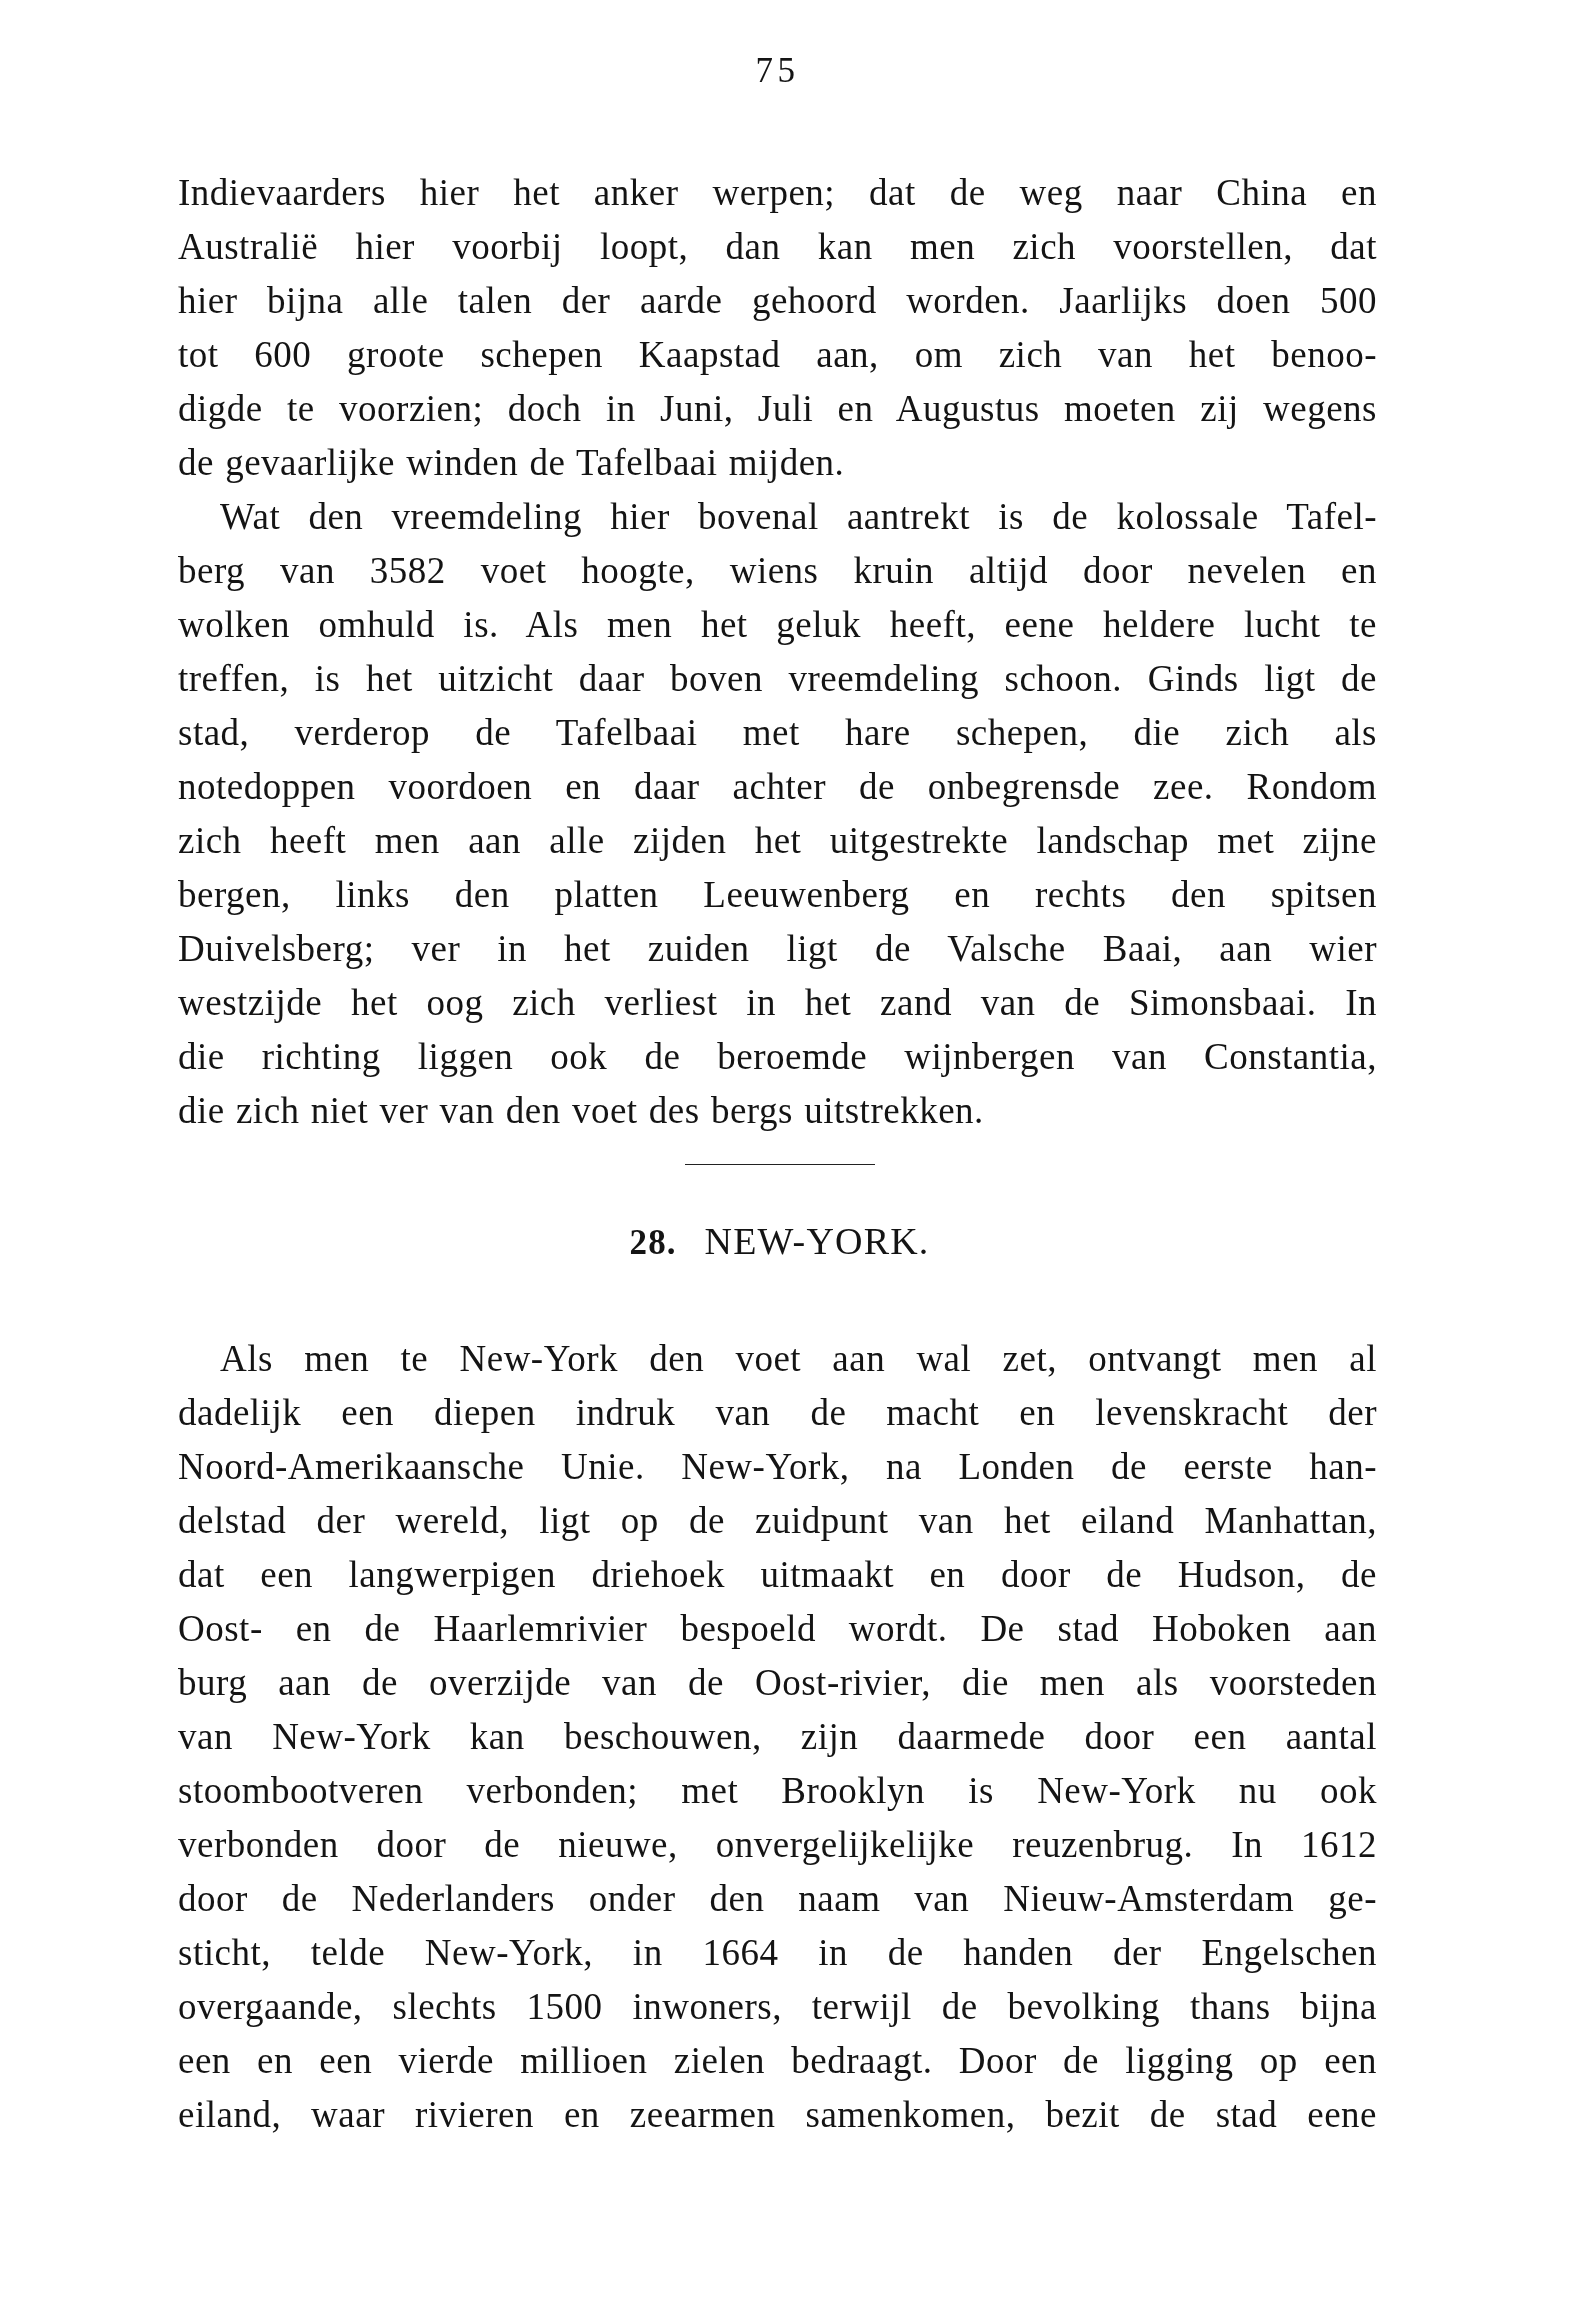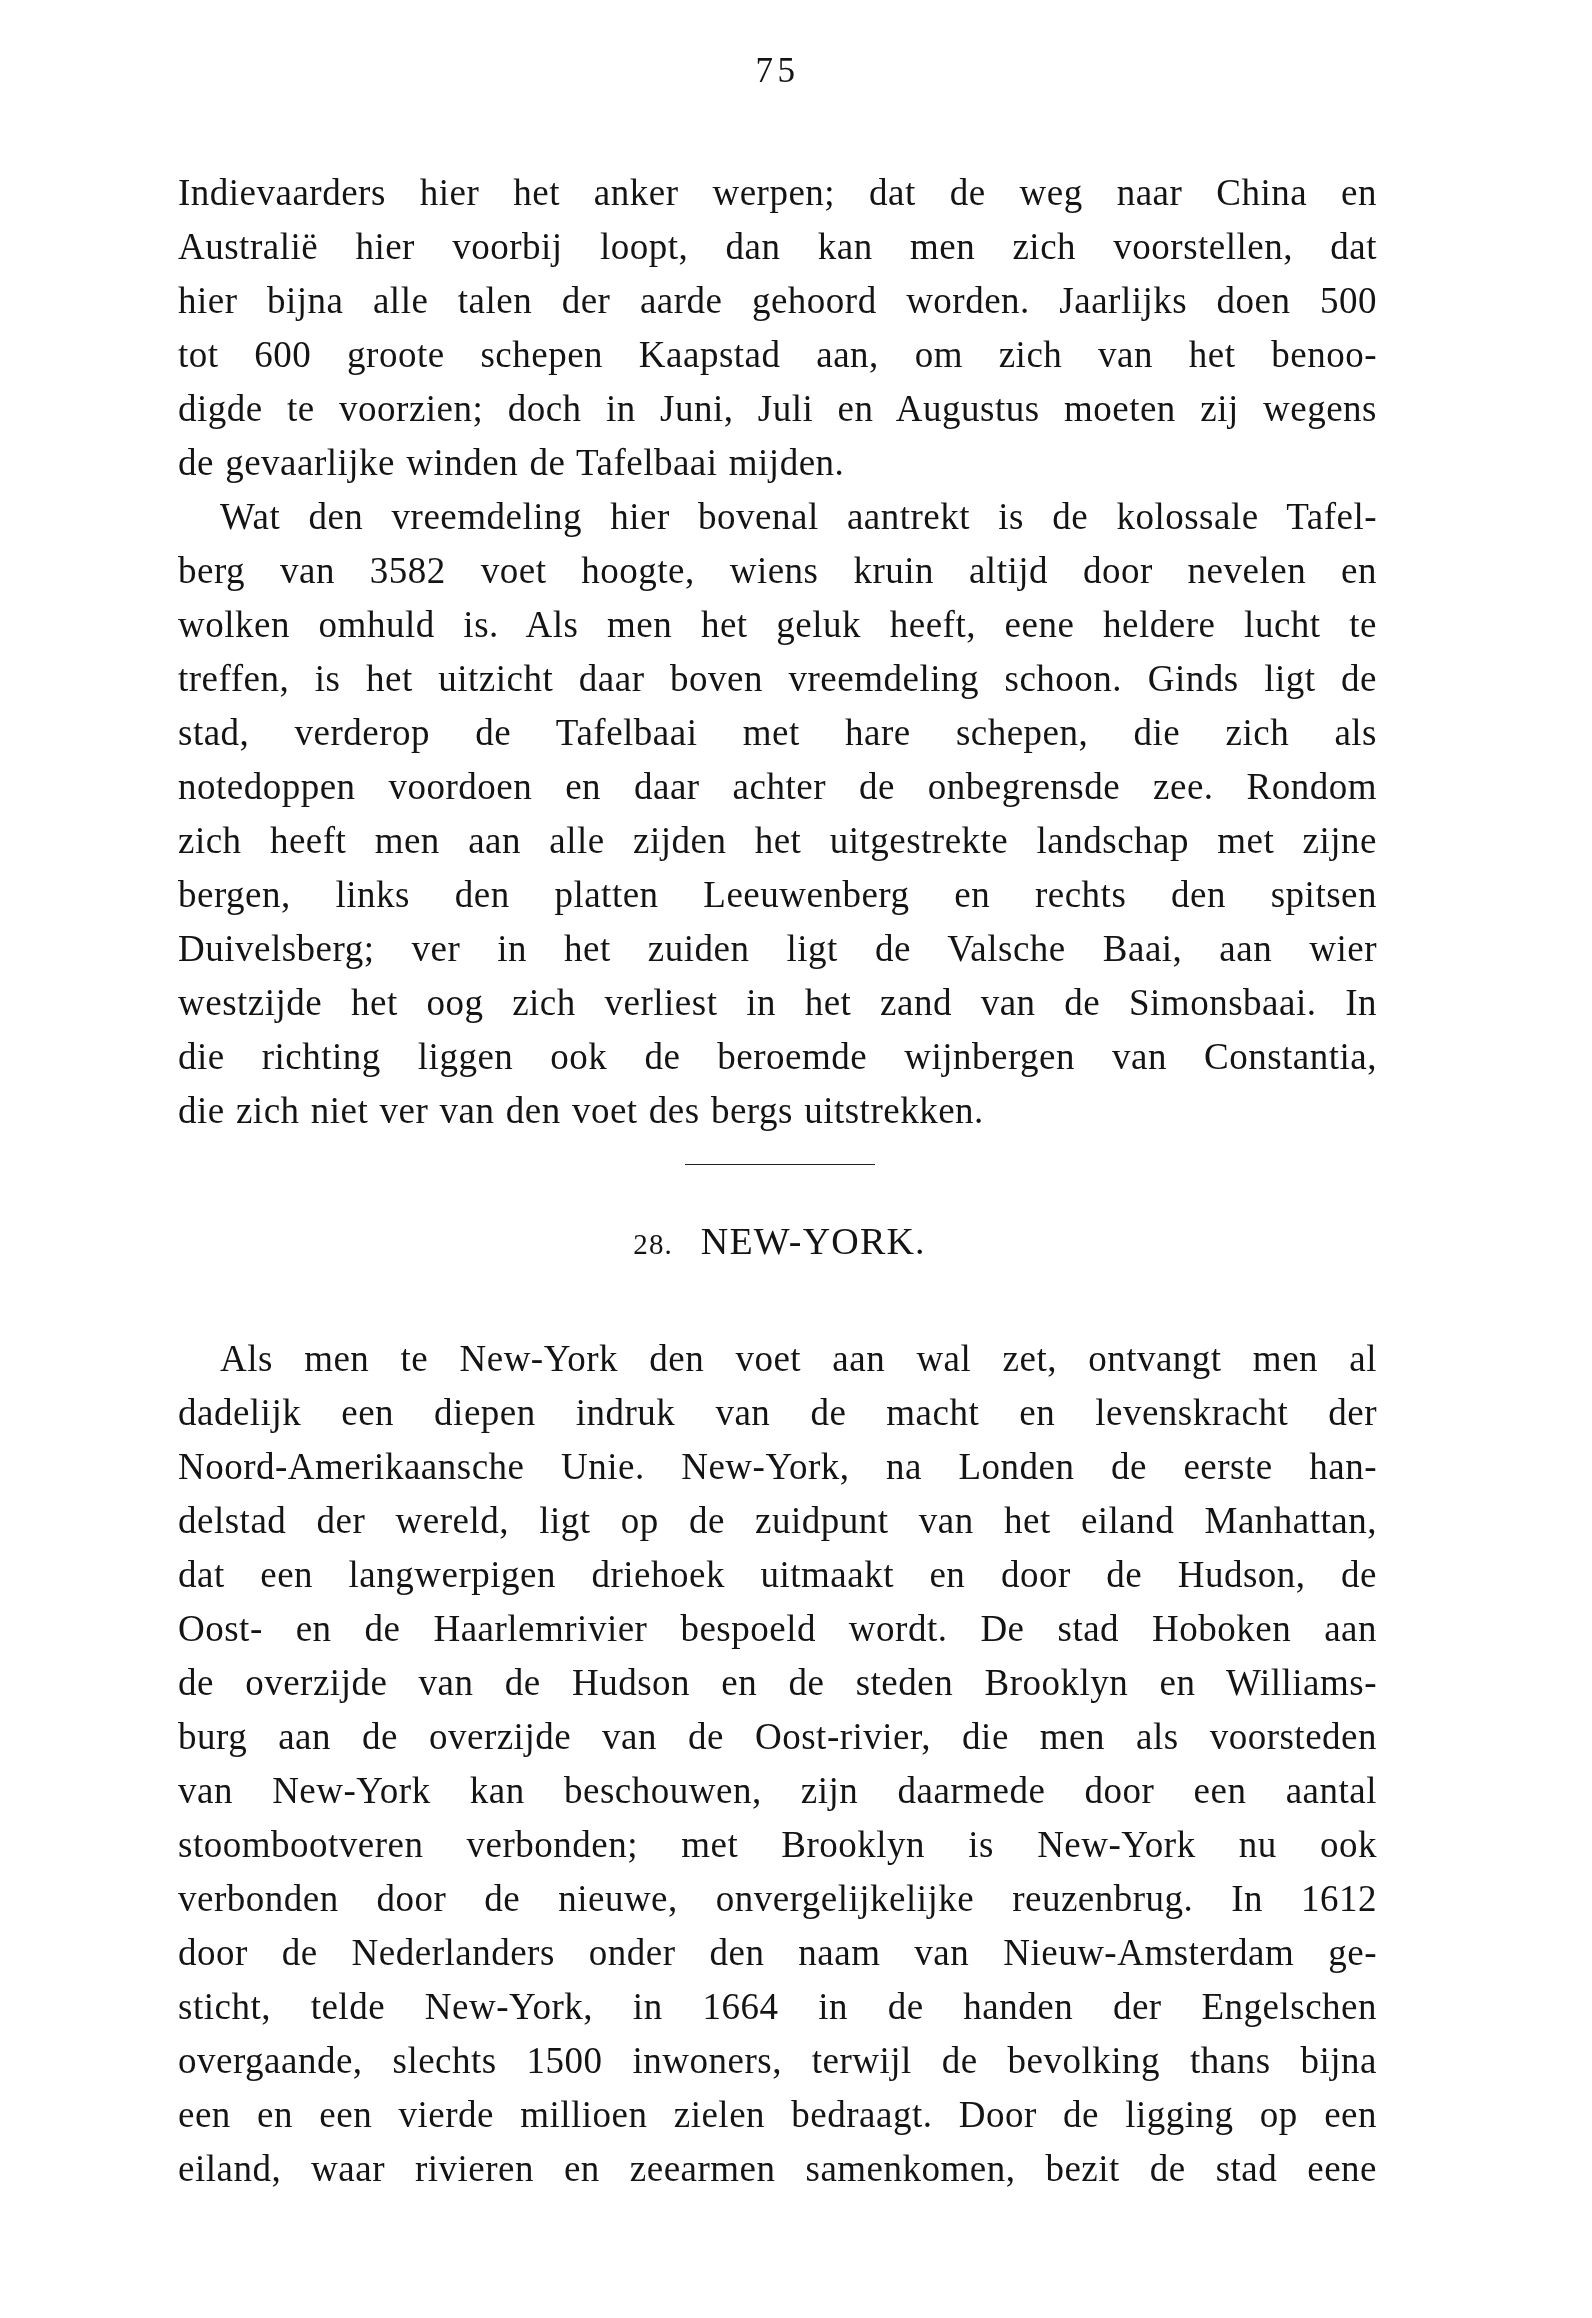--- a/index.html
+++ b/index.html
@@ -64,21 +64,22 @@
     width: 1559px;
     top: 1220px;
     text-align: center;
     font-size: 38px;
     line-height: 43px;
     letter-spacing: 1.2px;
     word-spacing: 17px;
     white-space: nowrap;
   }
   .section-heading .num {
-    font-size: 29px;
+    font-size: 35px;
+    font-weight: bold;
   }
 </style>
 </head>
 <body>
 
 <div class="page-number">75</div>
 
 <div class="column p1" id="top-column">
     <div>
       <span class="line">Indievaarders hier het anker werpen; dat de weg naar China en</span>
@@ -112,21 +113,20 @@
 </div>
 
 <div class="column p3" id="section-column">
     <div>
       <span class="line indent">Als men te New-York den voet aan wal zet, ontvangt men al</span>
       <span class="line">dadelijk een diepen indruk van de macht en levenskracht der</span>
       <span class="line">Noord-Amerikaansche Unie. New-York, na Londen de eerste han-</span>
       <span class="line">delstad der wereld, ligt op de zuidpunt van het eiland Manhattan,</span>
       <span class="line">dat een langwerpigen driehoek uitmaakt en door de Hudson, de</span>
       <span class="line">Oost- en de Haarlemrivier bespoeld wordt. De stad Hoboken aan</span>
-      <span class="line">de overzijde van de Hudson en de steden Brooklyn en Williams-</span>
       <span class="line">burg aan de overzijde van de Oost-rivier, die men als voorsteden</span>
       <span class="line">van New-York kan beschouwen, zijn daarmede door een aantal</span>
       <span class="line">stoombootveren verbonden; met Brooklyn is New-York nu ook</span>
       <span class="line">verbonden door de nieuwe, onvergelijkelijke reuzenbrug. In 1612</span>
       <span class="line">door de Nederlanders onder den naam van Nieuw-Amsterdam ge-</span>
       <span class="line">sticht, telde New-York, in 1664 in de handen der Engelschen</span>
       <span class="line">overgaande, slechts 1500 inwoners, terwijl de bevolking thans bijna</span>
       <span class="line">een en een vierde millioen zielen bedraagt. Door de ligging op een</span>
       <span class="line">eiland, waar rivieren en zeearmen samenkomen, bezit de stad eene</span>
     </div>

